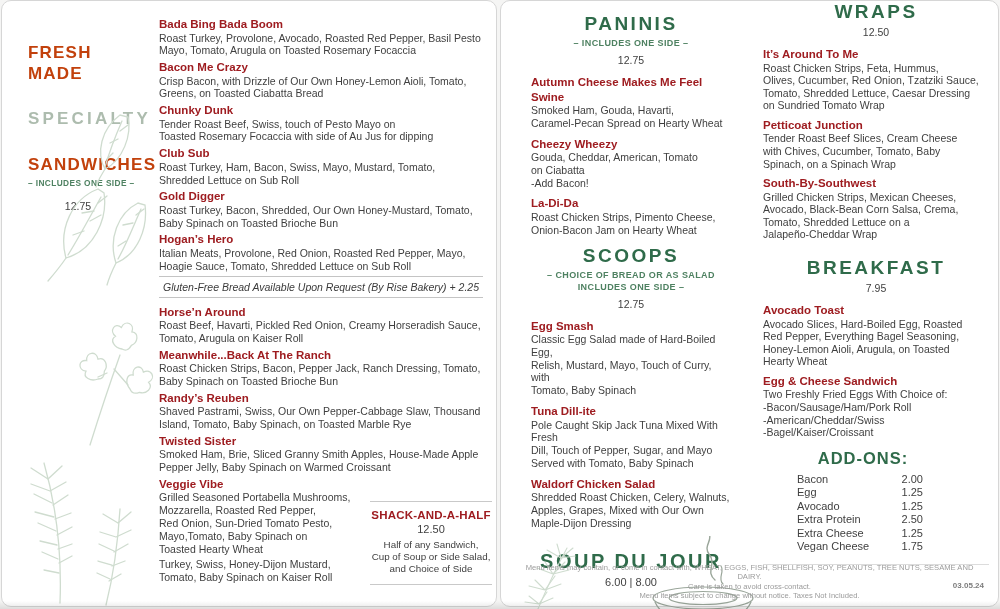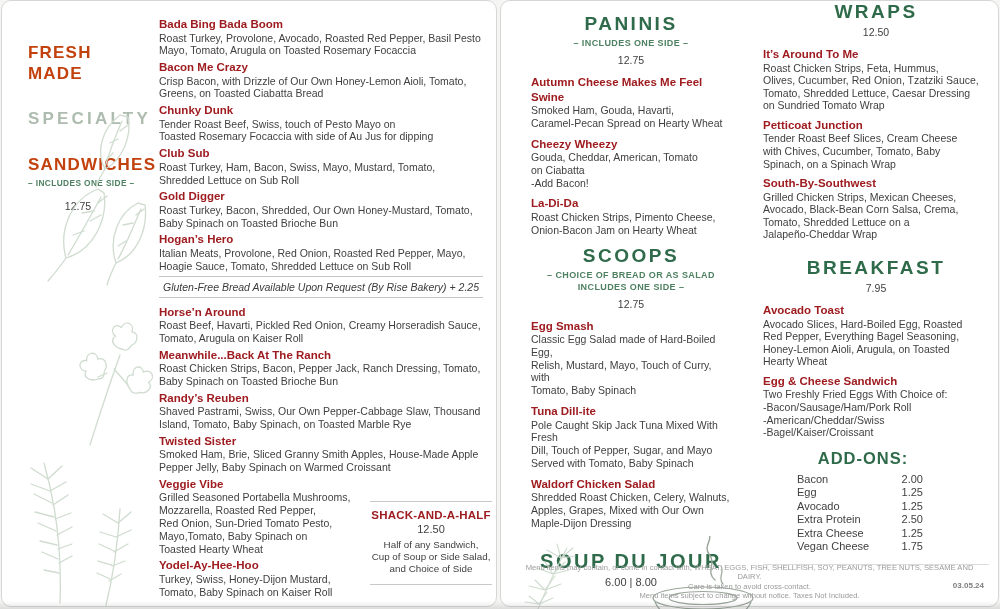--- a/index.html
+++ b/index.html
@@ -193,21 +193,20 @@
           <div class="menu-item">
             <div class="item-name">Veggie Vibe</div>
             <div class="item-desc">Grilled Seasoned Portabella Mushrooms,
 Mozzarella, Roasted Red Pepper,
 Red Onion, Sun-Dried Tomato Pesto,
 Mayo,Tomato, Baby Spinach on
 Toasted Hearty Wheat</div>
           </div>
 
           <div class="menu-item">
-            <div class="item-name">Yodel-Ay-Hee-Hoo</div>
             <div class="item-desc">Turkey, Swiss, Honey-Dijon Mustard,
 Tomato, Baby Spinach on Kaiser Roll</div>
           </div>
         </div>
     </div>
 
     <div class="shack-box">
       <div class="shack-title">SHACK-AND-A-HALF</div>
       <div class="shack-price">12.50</div>
       <div class="shack-desc">Half of any Sandwich,

